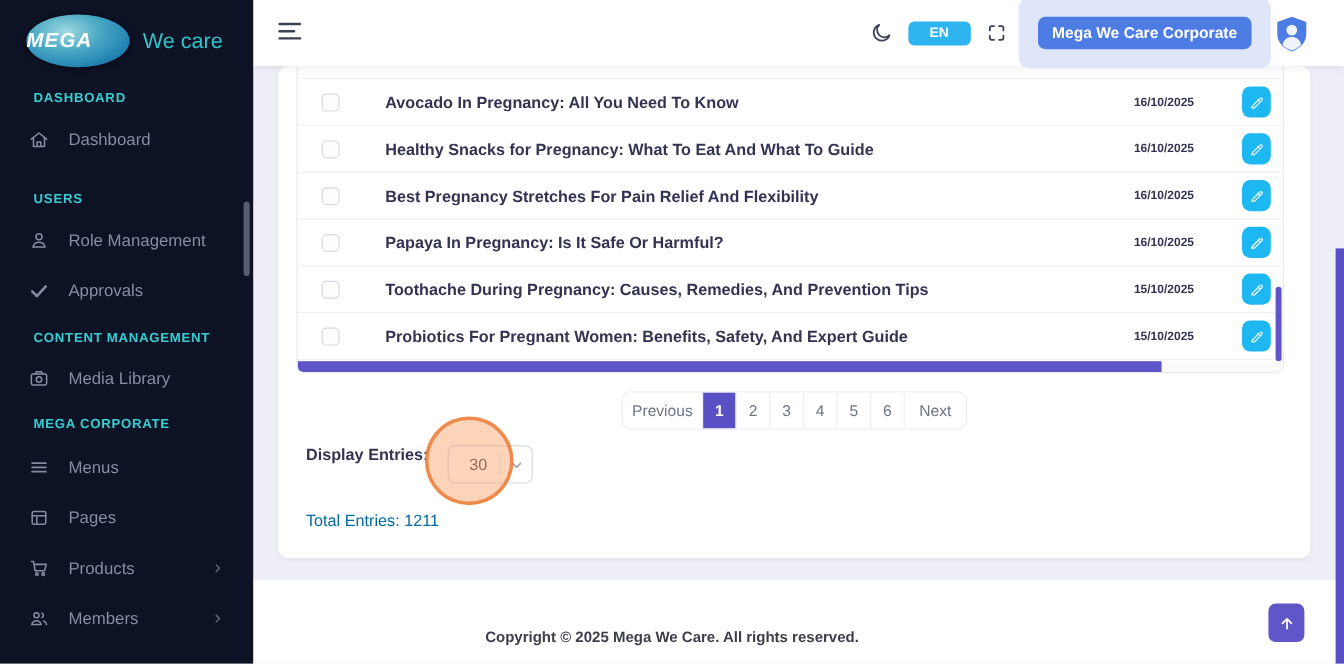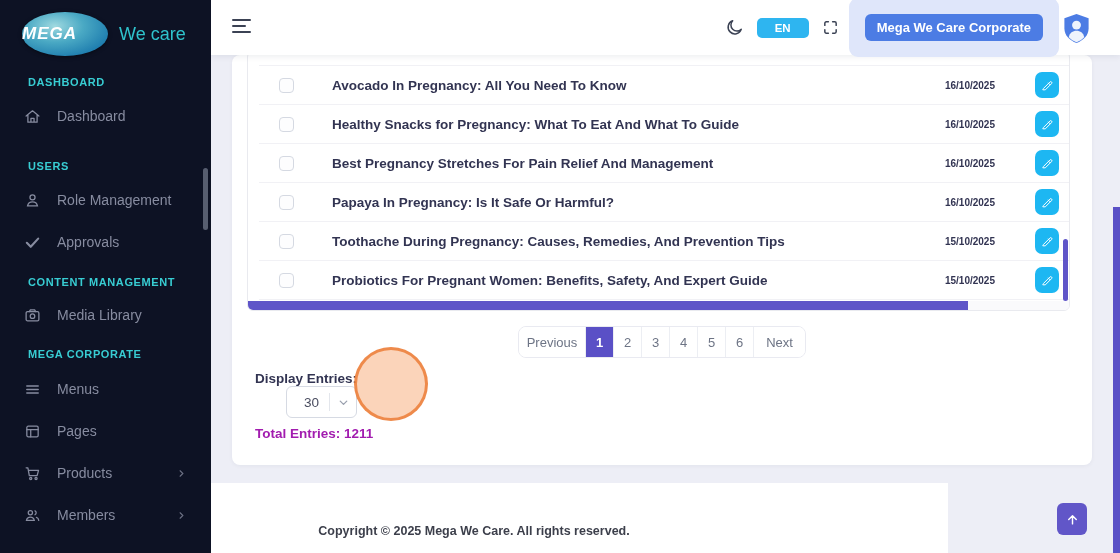--- a/index.html
+++ b/index.html
@@ -42,21 +42,21 @@
     border:none; border-radius:6px; padding:6px 12px; cursor:pointer;
     font-family:"Liberation Sans",sans-serif; }
   #avatar { width:31px; height:32px; margin-left:2px; cursor:pointer; display:flex; }
 
   
   #main { position:absolute; left:211px; top:55px; width:909px; height:428px; background:#edeef6; z-index:10; }
   #card { position:absolute; left:21px; top:0; width:860px; height:410px; background:#fff;
     border-radius:8px; overflow:hidden; box-shadow:0 1px 4px rgba(25,30,60,.05); }
 
   #table-wrap { position:absolute; left:15px; top:-4px; width:823px; height:260px;
-    border:1px solid #e9eaef; border-radius:6px; background:#fff; overflow:hidden;padding-left:11px; }
+    border:1px solid #e9eaef; border-radius:6px; background:#fff; overflow:hidden; }
   .t-partial { height:14px; border-bottom:1px solid #f1f1f5; }
   .t-row { height:39px; display:flex; align-items:center; padding-left:20px;
     border-bottom:1px solid #f1f1f5; }
   .t-check { width:15px; height:15px; border:1.5px solid #d5d9e2; border-radius:4px;
     background:#fdfdfe; cursor:pointer; flex:none; }
   .t-title { margin-left:38px; flex:1; color:#323452; font-size:13.5px; font-weight:bold;
     white-space:nowrap; overflow:hidden; }
   .t-date { width:92px; text-align:right; color:#323452; font-size:10px; font-weight:bold; flex:none; }
   .t-edit { width:24px; height:26px; margin-left:40px; margin-right:10px; flex:none;
     background:#1db7f2; border:none; border-radius:7px; cursor:pointer;
@@ -67,35 +67,35 @@
   #h-scrollbar { position:absolute; left:0; top:0; width:720px; height:9px; background:#5f55c8; cursor:grab; }
 
   #pagination { position:absolute; left:0; top:271px; width:100%; display:flex; justify-content:center; }
   .pg-group { display:flex; border:1px solid #e9eaf1; border-radius:8px; overflow:hidden; background:#fff; }
   .pg-cell { height:30px; display:flex; align-items:center; justify-content:center;
     color:#6d7485; font-size:13px; border-left:1px solid #eceef3; cursor:pointer; background:#fff; }
   .pg-cell:first-child { border-left:none; }
   .pg-prev { width:66px; } .pg-next { width:52px; } .pg-num { width:28px; }
   .pg-active { background:#5a50c6; color:#fff; font-weight:bold; }
 
-  #display-entries-row { position:absolute; left:23px; top:316px; display:flex; align-items:flex-end;flex-direction:column; }
+  #display-entries-row { position:absolute; left:23px; top:316px; display:flex; align-items:flex-start; }
   #display-entries-label { color:#323452; font-size:13.5px; font-weight:bold; }
   #entries-select { margin-left:16px; width:71px; height:32px; border:1px solid #d6dae3;
     border-radius:6px; background:#fff; display:flex; align-items:center; cursor:pointer; }
   #entries-select .val { color:#4a4d60; font-size:13.5px; padding-left:17px; flex:1; }
   #entries-select .sep { width:1px; height:18px; background:#e3e6ec; }
   #entries-select .chv { width:26px; display:flex; justify-content:center; }
   #click-highlight { position:absolute; left:122px; top:292px; width:74px; height:74px;
     border-radius:50%; background:rgba(246,153,90,.42); border:3px solid rgba(236,126,56,.85);
     z-index:15; pointer-events:none; }
-  #total-entries { position:absolute; left:23px; top:371px; color:#a21caf;
-    font-size:13.5px; font-weight:bold;text-align:center; }
-
-  
-  #footer { position:absolute; left:0; top:483px; width:948px; height:70px; background:#fff; z-index:5; }
+  #total-entries { position:absolute; left:23px; top:371px; color:#0369a1;
+    font-size:13.5px; font-weight:normal;text-align:center; }
+
+  
+  #footer { position:absolute; left:0; top:483px; width:1120px; height:70px; background:#fff; z-index:5; }
   #copyright { position:absolute; left:0; top:41px; width:100%; text-align:center;
     color:#3c3f4b; font-size:12.5px; font-weight:bold; }
   #scrolltop-btn { position:absolute; left:1057px; top:20px; width:30px; height:32px;
     background:#6156c8; border:none; border-radius:6px; cursor:pointer;
     display:flex; align-items:center; justify-content:center; z-index:6; }
 
   
   #page-scrollbar { position:absolute; right:0; top:207px; width:7px; height:346px;
     background:#5a50c6; z-index:40; cursor:grab; }
 </style>
@@ -262,21 +262,21 @@
         <span class="t-date">16/10/2025</span>
         <button class="t-edit">
           <svg width="13" height="13" viewBox="0 0 24 24" fill="none" stroke="#fff" stroke-width="1.8" stroke-linecap="round" stroke-linejoin="round">
               <path d="M4 20h4L19.5 8.5a2.1 2.1 0 0 0-3-3L5 17zM13.5 7.5l3 3"></path>
             </svg>
         </button>
       </div>
 
       <div class="t-row">
         <span class="t-check"></span>
-        <span class="t-title">Best Pregnancy Stretches For Pain Relief And Management</span>
+        <span class="t-title">Best Pregnancy Stretches For Pain Relief And Flexibility</span>
         <span class="t-date">16/10/2025</span>
         <button class="t-edit">
           <svg width="13" height="13" viewBox="0 0 24 24" fill="none" stroke="#fff" stroke-width="1.8" stroke-linecap="round" stroke-linejoin="round">
               <path d="M4 20h4L19.5 8.5a2.1 2.1 0 0 0-3-3L5 17zM13.5 7.5l3 3"></path>
             </svg>
         </button>
       </div>
 
       <div class="t-row">
         <span class="t-check"></span>

